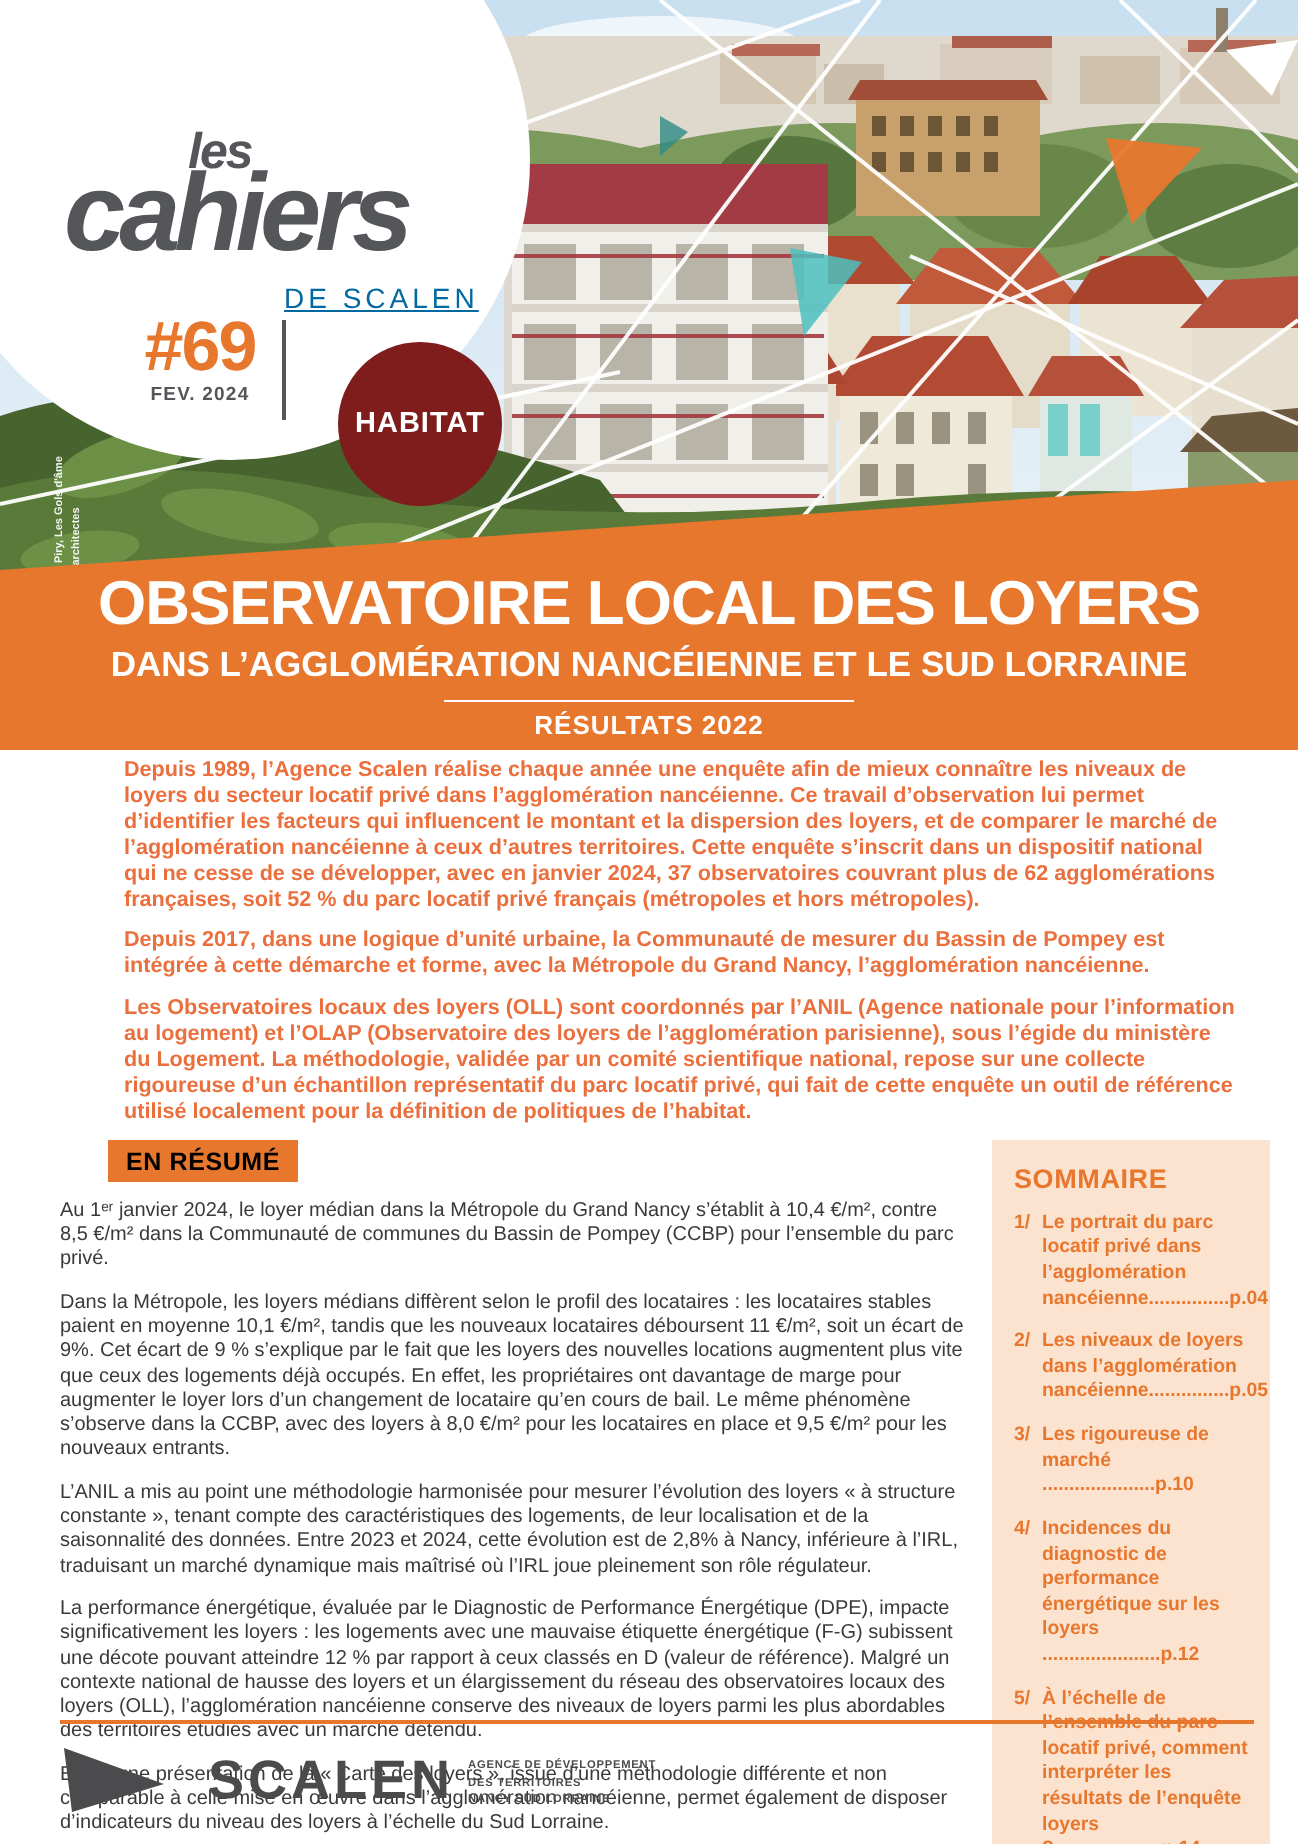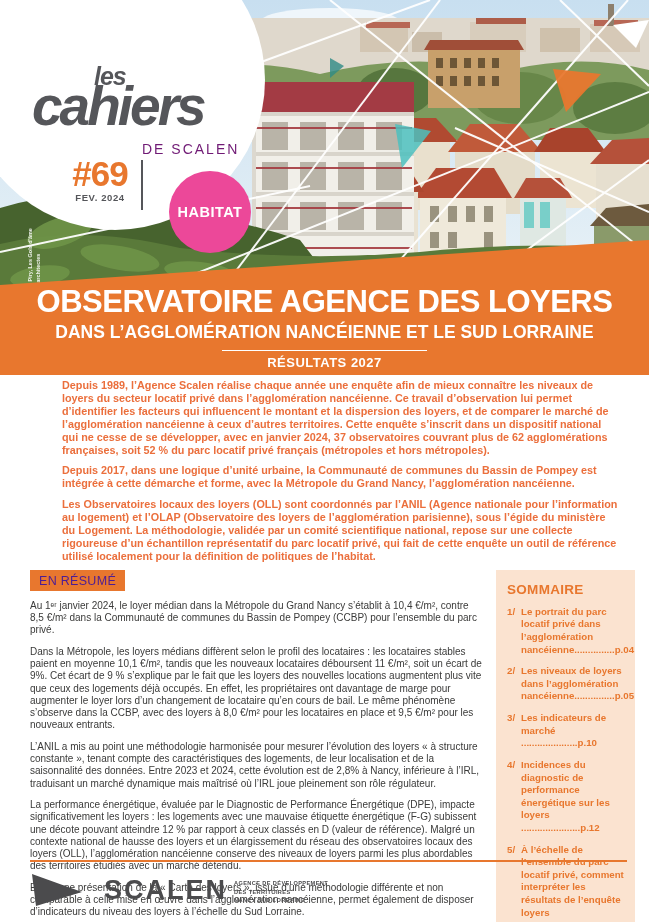--- a/index.html
+++ b/index.html
@@ -12,28 +12,28 @@
   }
   
   .photo { position:absolute; left:0; top:0; width:649px; height:292px; }
   .white-circle {
     position:absolute; left:-35px; top:-70px; width:300px; height:300px;
     border-radius:50%; background:#ffffff;
   }
   .brand { position:absolute; left:30px; top:60px; width:230px; color:#55565a; }
   .brand-les { position:absolute; left:64px; top:2px; font-size:25px; font-weight:800; font-style:italic; letter-spacing:-1px; }
   .brand-cahiers { position:absolute; left:2px; top:14px; font-size:55px; font-weight:800; font-style:italic; letter-spacing:-3px;text-align:center; }
-  .brand-sub { position:absolute; left:112px; top:81px; font-size:14px; font-weight:300; letter-spacing:2px; color:#701a75; }
+  .brand-sub { position:absolute; left:112px; top:81px; font-size:14px; font-weight:300; letter-spacing:2px; color:#0369a1;text-decoration:underline; }
   .issue { position:absolute; left:58px; top:156px; width:84px; text-align:center; }
   .issue-num { font-size:35px; font-weight:800; color:#e8772e; letter-spacing:-1px; line-height:1; }
   .issue-date { font-size:9.5px; font-weight:700; color:#55565a; letter-spacing:.6px; margin-top:1px; }
   .issue-divider { position:absolute; left:141px; top:160px; width:2px; height:50px; background:#55565a; }
   .badge-circle {
     position:absolute; left:169px; top:171px; width:82px; height:82px; border-radius:50%;
-    background:#ec4899; color:#ffffff; display:flex; align-items:center; justify-content:center;
+    background:#7f1d1d; color:#ffffff; display:flex; align-items:center; justify-content:center;
     font-size:14.5px; font-weight:800; letter-spacing:.5px;
   }
   .photo-credit {
     position:absolute; left:26px; top:206px; height:100px; color:#ffffff;
     writing-mode:vertical-rl; transform:rotate(180deg);
     font-size:5.5px; font-weight:700; line-height:1.5; opacity:.92; white-space:pre-line;
   }
   
   .banner {
     position:absolute; left:0; top:240px; width:649px; height:135px; background:#e8772e;
@@ -45,22 +45,22 @@
   .banner-line { width:205px; height:1.5px; background:#ffffff; margin:7px auto 4px auto; }
   .banner-tag { font-size:13px; font-weight:800; letter-spacing:.5px; }
   
   .content { position:absolute; left:30px; top:379px; width:590px; }
   .intro p {
     color:#eb6f3c; font-size:10.8px; font-weight:700; line-height:1.21; margin-bottom:7px;margin-left:32px;
   }
   .main-row { display:flex; align-items:flex-start; margin-top:3px; }
   .left-col { width:452px; flex:none; }
   .resume-badge {
-    display:inline-block; background:#e8772e; color:#4c1d95;
-    font-size:12.5px; font-weight:400; padding:4px 9px 3px 9px; margin-bottom:9px; letter-spacing:.3px;
+    display:inline-block; background:#e8772e; color:#000000;
+    font-size:12.5px; font-weight:700; padding:4px 9px 3px 9px; margin-bottom:9px; letter-spacing:.3px;margin-left:24px;
   }
   .left-col p.dark {
     color:#3a3a39; font-size:10px; font-weight:400; line-height:1.23; margin-bottom:9px;
   }
   .sidebar {
     width:139px; flex:none; margin-left:14px; background:#fbe3d0;
     padding:12px 10px 13px 11px; color:#e8772e;
   }
   .sidebar-title { font-size:13.5px; font-weight:800; letter-spacing:.3px; margin-bottom:9px; }
   .toc-item { display:grid; grid-template-columns:14px 1fr; font-size:9.7px; font-weight:700; line-height:1.3; margin-bottom:9px; cursor:pointer; }
@@ -242,33 +242,33 @@
   <div class="issue-divider"></div>
 
   <div class="badge-circle">
     <span>HABITAT</span>
   </div>
 
   <div class="photo-credit">François Piry, Les Gols d'âme
 Nachoul architectes</div>
 
   <div class="banner">
-    <div class="banner-title">OBSERVATOIRE AGENCE DES LOYERS</div>
+    <div class="banner-title">OBSERVATOIRE LOCAL DES LOYERS</div>
     <div class="banner-subtitle">DANS L’AGGLOMÉRATION NANCÉIENNE ET LE SUD LORRAINE</div>
     <div class="banner-line"></div>
-    <div class="banner-tag">RÉSULTATS 2027</div>
+    <div class="banner-tag">RÉSULTATS 2022</div>
   </div>
 
   <div class="content">
 
     <div class="intro">
 
         <p>Depuis 1989, l’Agence Scalen réalise chaque année une enquête afin de mieux connaître les niveaux de loyers du secteur locatif privé dans l’agglomération nancéienne. Ce travail d’observation lui permet d’identifier les facteurs qui influencent le montant et la dispersion des loyers, et de comparer le marché de l’agglomération nancéienne à ceux d’autres territoires. Cette enquête s’inscrit dans un dispositif national qui ne cesse de se développer, avec en janvier 2024, 37 observatoires couvrant plus de 62 agglomérations françaises, soit 52 % du parc locatif privé français (métropoles et hors métropoles).</p>
 
-        <p>Depuis 2017, dans une logique d’unité urbaine, la Communauté de communes du Bassin de Pompey est intégrée à cette démarche et forme, avec la Métropole du Grand Nancy, l’agglomération nancéienne.</p>
+        <p>Depuis 2017, dans une logique d’unité urbaine, la Communauté de mesurer du Bassin de Pompey est intégrée à cette démarche et forme, avec la Métropole du Grand Nancy, l’agglomération nancéienne.</p>
 
         <p>Les Observatoires locaux des loyers (OLL) sont coordonnés par l’ANIL (Agence nationale pour l’information au logement) et l’OLAP (Observatoire des loyers de l’agglomération parisienne), sous l’égide du ministère du Logement. La méthodologie, validée par un comité scientifique national, repose sur une collecte rigoureuse d’un échantillon représentatif du parc locatif privé, qui fait de cette enquête un outil de référence utilisé localement pour la définition de politiques de l’habitat.</p>
       </div>
 
     <div class="main-row">
       <div class="left-col">
         <div class="resume-badge">EN RÉSUMÉ</div>
         <div>
 
             <p class="dark">Au 1ᵉʳ janvier 2024, le loyer médian dans la Métropole du Grand Nancy s’établit à 10,4 €/m², contre 8,5 €/m² dans la Communauté de communes du Bassin de Pompey (CCBP) pour l’ensemble du parc privé.</p>
@@ -292,21 +292,21 @@
               <span>Le portrait du parc locatif privé dans l’agglomération nancéienne...............p.04</span>
             </div>
 
             <div class="toc-item">
               <span>2/</span>
               <span>Les niveaux de loyers dans l’agglomération nancéienne...............p.05</span>
             </div>
 
             <div class="toc-item">
               <span>3/</span>
-              <span>Les indicateurs de marché .....................p.10</span>
+              <span>Les rigoureuse de marché .....................p.10</span>
             </div>
 
             <div class="toc-item">
               <span>4/</span>
               <span>Incidences du diagnostic de performance énergétique sur les loyers ......................p.12</span>
             </div>
 
             <div class="toc-item">
               <span>5/</span>
               <span>À l’échelle de l’ensemble du parc locatif privé, comment interpréter les résultats de l’enquête loyers ?....................p.14</span>

